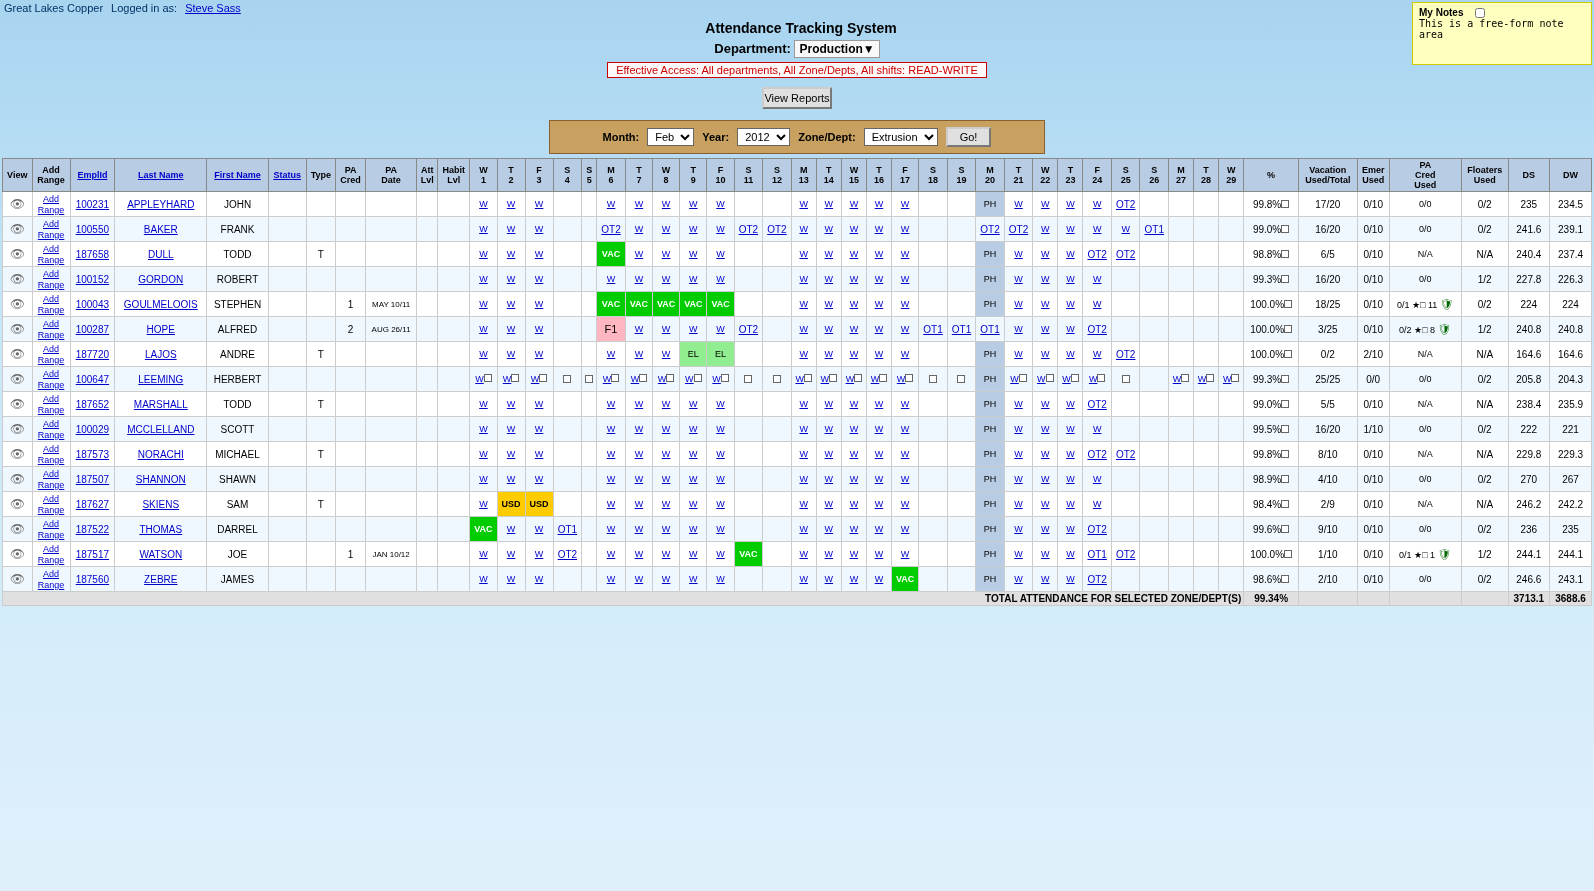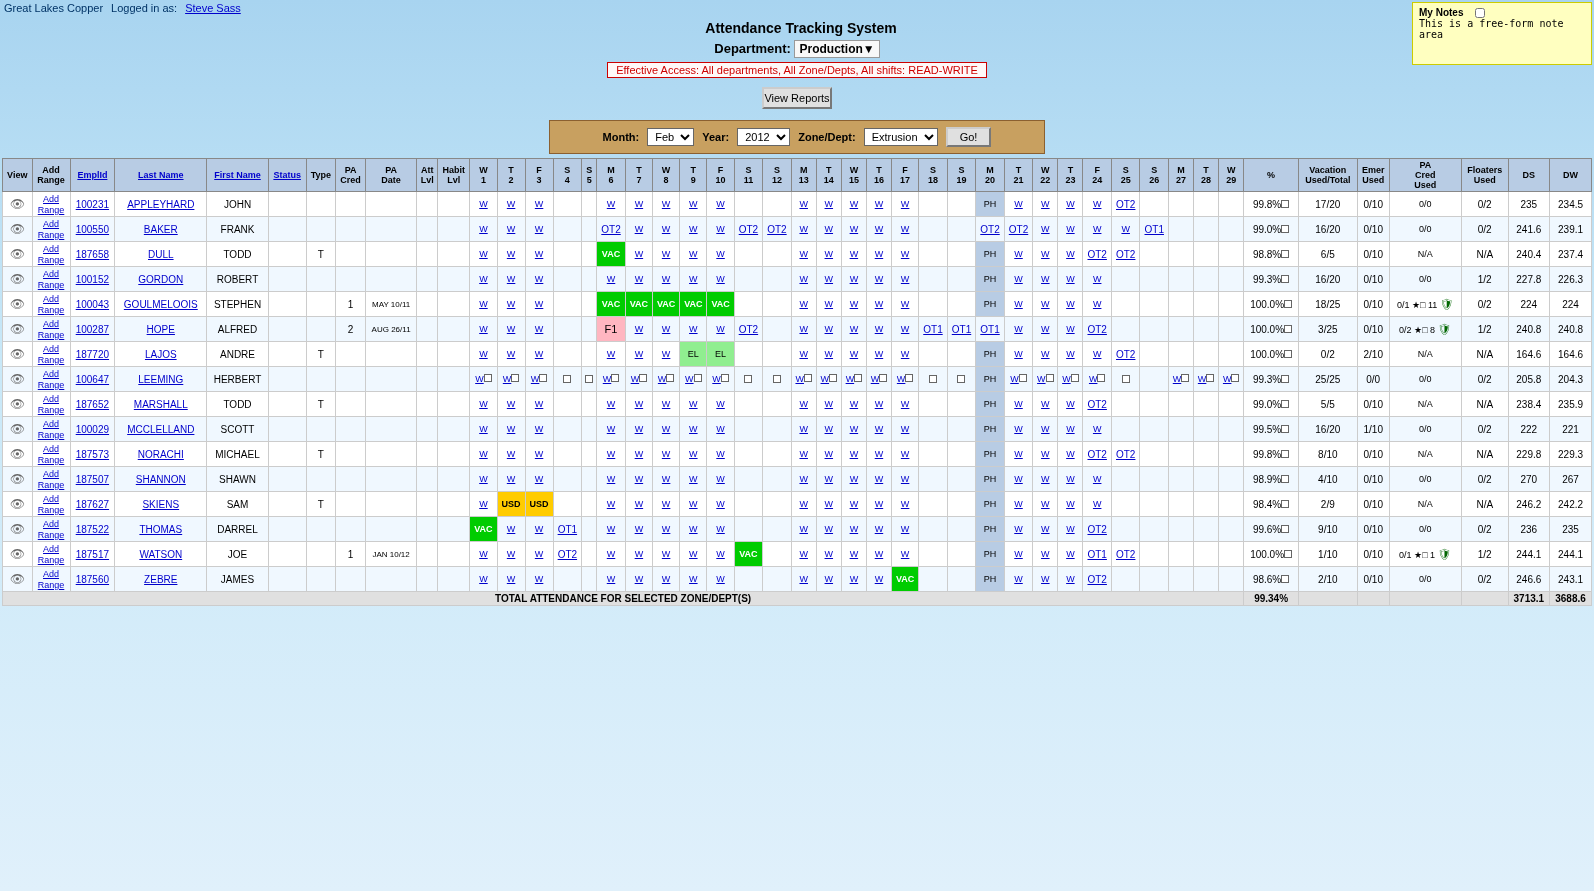--- a/index.html
+++ b/index.html
@@ -1130,21 +1130,21 @@
     <td>2/10</td>
     <td>0/10</td>
     <td style="font-size:9px;">0/0</td>
     <td>0/2</td>
     <td>246.6</td>
     <td>243.1</td>
   </tr>
       </tbody>
     <tfoot>
       <tr class="total-row">
-        <td colspan="40" style="font-weight:bold;">TOTAL ATTENDANCE FOR SELECTED ZONE/DEPT(S)</td>
+        <td colspan="40" style="text-align:right;font-weight:bold;">TOTAL ATTENDANCE FOR SELECTED ZONE/DEPT(S)</td>
         <td>99.34%</td>
         <td></td>
         <td></td>
         <td></td>
         <td></td>
         <td>3713.1</td>
         <td>3688.6</td>
       </tr>
     </tfoot>
   </table>

